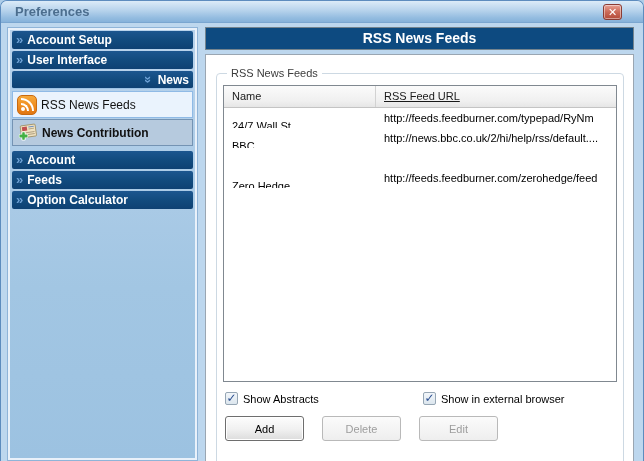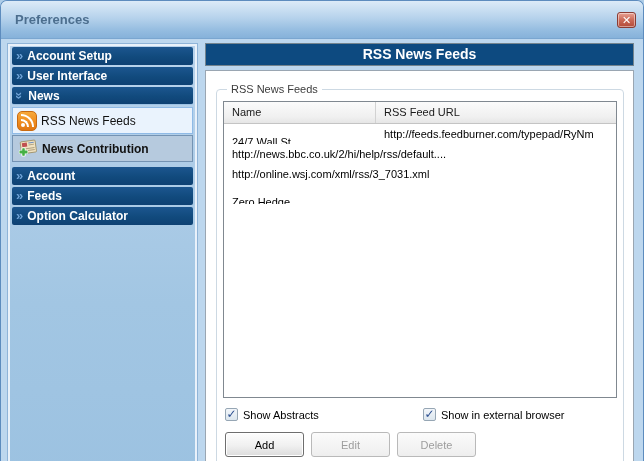--- a/index.html
+++ b/index.html
@@ -15,25 +15,25 @@
     background: #bdd7ee;
     border: 1px solid #5d8cbe;
     border-bottom: none;
     border-radius: 7px 7px 0 0;
     overflow: hidden;
     position: relative;
   }
 
   
   .titlebar {
-    height: 38px;
+    height: 22px;
     background: linear-gradient(to bottom, #dcebf8 0%, #b7d3ec 45%, #94bce0 80%, #86b2da 100%);
     border-bottom: 1px solid #7aa6d0;
     display: flex; align-items: center;
-    padding: 0 7px 0 14px;
+    padding: 0 21px 0 14px;
     position: relative;
   }
   .titlebar .title {
     color: #4c6e8e; font-size: 13px; font-weight: bold;
   }
   .close-btn {
     margin-left: auto;
     width: 19px; height: 16px;
     border: 1px solid #8a3c34;
     border-radius: 3px;
@@ -80,21 +80,21 @@
     display: inline-block;
   }
   .acc-header.expanded .chev {
     transform: rotate(90deg);
     margin-top: 0; margin-right: 5px;
   }
   .acc-header .acc-label {
     color: #ffffff; font-size: 12px; font-weight: bold;
     white-space: nowrap;
   }
-  .acc-header.expanded { border-bottom: 1px solid #9cc2e4; }
+  .acc-header.expanded { border-bottom: 1px solid #9cc2e4; justify-content: flex-end; }
 
   .sub-item {
     height: 27px;
     display: flex; align-items: center;
     padding: 0 4px;
     margin: 1px 0 1px 0;
     cursor: pointer;
     font-size: 12px; color: #111111;
   }
   .sub-item.selected {
@@ -178,21 +178,21 @@
     height: 22px;
     background: linear-gradient(to bottom, #fbfbfb 0%, #f0f0f0 70%, #e6e6e6 100%);
     border-bottom: 1px solid #c4c4c4;
     color: #1a1a1a;
   }
   .thead .col-name {
     width: 152px; flex: none;
     padding: 4px 2px 0 8px;
     border-right: 1px solid #d2d2d2;
   }
-  .thead .col-url { flex: 1; padding: 4px 0 0 8px; }
+  .thead .col-url { flex: 1; padding: 4px 0 0 8px; text-decoration: underline; }
   .trow { display: flex; height: 20px; color: #000000; }
   .trow .cell-name { width: 152px; flex: none; padding: 4px 0 0 8px; white-space: nowrap; overflow: hidden; margin-top: 8px; }
   .trow .cell-url { flex: 1; padding: 4px 0 0 8px; white-space: nowrap; overflow: hidden; }
 
   
   .check-row { display: flex; margin: 9px 0 0 2px; height: 15px; }
   .check-item { display: flex; align-items: center; cursor: pointer; }
   .check-item.first { width: 198px; flex: none; }
   .checkbox {
     width: 13px; height: 13px; flex: none;
@@ -200,21 +200,21 @@
     border-radius: 2px;
     background: linear-gradient(to bottom, #f2f6fa, #dce6ee);
     margin-right: 5px;
     color: #2a4d8f;
     font-size: 12px; font-weight: bold;
     line-height: 11px; text-align: center;
   }
   .check-label { font-size: 11px; color: #000000; text-align: center; }
 
   
-  .btn-row { display: flex; margin: 10px 0 0 2px; gap: 7px; }
+  .btn-row { display: flex; margin: 10px 0 0 2px; gap: 18px; }
   .btn {
     width: 79px; height: 25px;
     border-radius: 3px;
     font-size: 11px;
     font-family: "Liberation Sans", "DejaVu Sans", sans-serif;
     cursor: pointer;
   }
   .btn.primary {
     border: 1px solid #6e6e6e;
     background: linear-gradient(to bottom, #fdfdfd 0%, #f0f0f0 55%, #dcdcdc 100%);
@@ -317,45 +317,46 @@
           <div class="feed-table">
             <div class="thead">
               <div class="col-name">Name</div>
               <div class="col-url">RSS Feed URL</div>
             </div>
             <div class="trow">
               <div class="cell-name">24/7 Wall St.</div>
               <div class="cell-url">http://feeds.feedburner.com/typepad/RyNm</div>
             </div>
             <div class="trow">
+              <div class="cell-name">BBC</div>
               <div class="cell-url">http://news.bbc.co.uk/2/hi/help/rss/default....</div>
             </div>
             <div class="trow">
-              <div class="cell-url">http://online.wsj.com/xml/rss/3_7031.xml</div>
             </div>
             <div class="trow">
               <div class="cell-name">Zero Hedge</div>
+              <div class="cell-url">http://feeds.feedburner.com/zerohedge/feed</div>
             </div>
           </div>
 
           <div class="check-row">
             <div class="check-item first">
               <div class="checkbox">✓</div>
               <span class="check-label">Show Abstracts</span>
             </div>
             <div class="check-item">
               <div class="checkbox">✓</div>
               <span class="check-label">Show in external browser</span>
             </div>
           </div>
 
           <div class="btn-row">
             <button class="btn primary">Add</button>
+            <button class="btn disabled">Delete</button>
             <button class="btn disabled">Edit</button>
-            <button class="btn disabled">Delete</button>
           </div>
 
         </fieldset>
       </div>
 
     </div>
   </div>
 </div>
 
 </body></html>

